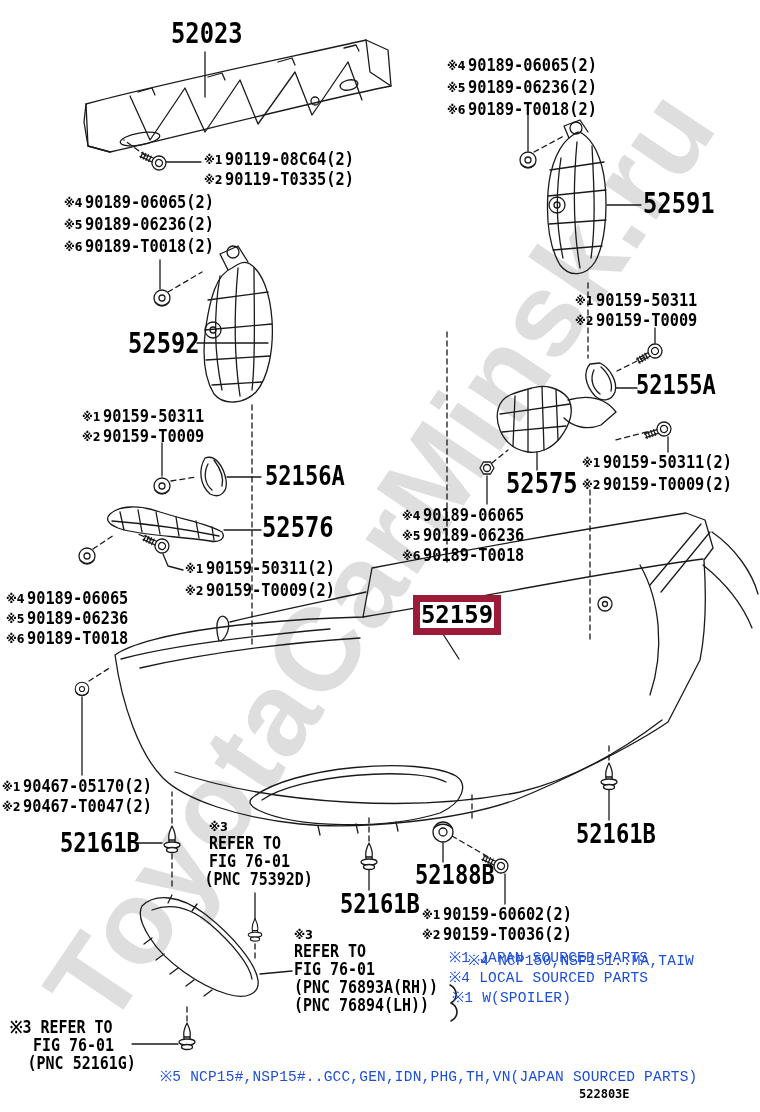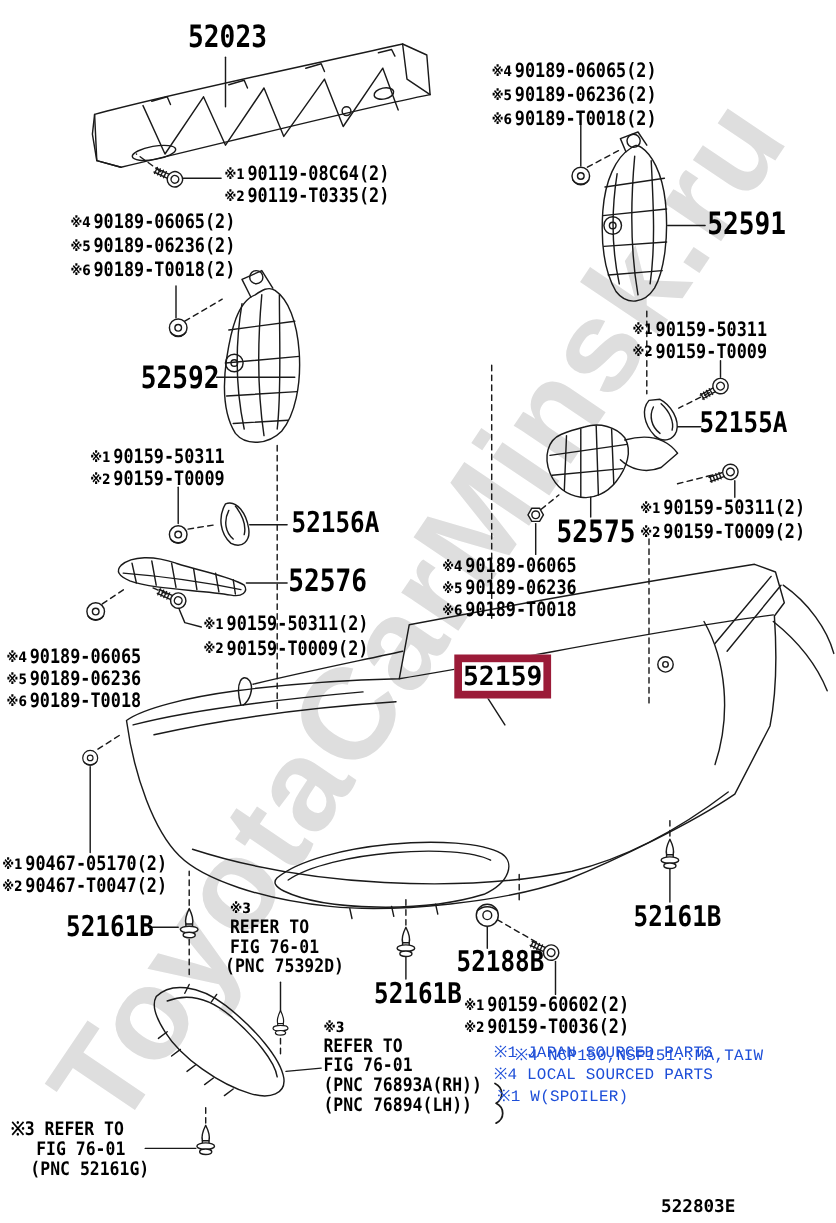--- a/index.html
+++ b/index.html
@@ -17,21 +17,21 @@
   .reflabel .pre{font-family:"DejaVu Sans","Liberation Sans",sans-serif;font-size:13px;
          font-weight:bold;margin-right:3px;vertical-align:1px;}
   .note{position:absolute;font-weight:bold;font-size:17px;line-height:18px;white-space:nowrap;
          transform:scaleX(.88);transform-origin:0 0;}
   .note .small{font-family:"DejaVu Sans","Liberation Sans",sans-serif;font-size:13px;line-height:14px;}
   .plain{position:absolute;font-family:Liberation Mono, monospace;font-size:14.5px;
          line-height:1.1;white-space:nowrap;color:#1d4ed8;letter-spacing:.2px;}
   .redbox{position:absolute;left:413px;top:595px;width:88px;height:40px;box-sizing:border-box;
          border:7px solid var(--accent,#9b1b38);background:#fff;display:flex;align-items:center;
          justify-content:center;font-weight:bold;font-size:24px;z-index:3;}
-  .doccode{position:absolute;left:601px;top:1087px;font-weight:bold;font-size:16px;z-index:2;}
+  .doccode{position:absolute;left:579px;top:1087px;font-weight:bold;font-size:12px;z-index:2;}
 </style>
 </head>
 <body>
 
 <div class="stage">
 
   <div class="watermark" style="color: rgb(222, 222, 222);">ToyotaCarMinsk.ru</div>
 
   <svg class="art" width="760" height="1112" viewBox="0 0 760 1112" stroke="#1a1a1a" fill="none" stroke-width="1.3" stroke-linecap="round" stroke-linejoin="round">
     <defs>
@@ -288,20 +288,21 @@
         <div style="margin-left: 26px;">FIG 76-01</div>
         <div style="margin-left: 20px;">(PNC 52161G)</div>
       </div>
     </div>
 
   <div class="layer">
       <div class="plain" style="left: 449px; top: 951px;">※1 JAPAN SOURCED PARTS</div>
       <div class="plain" style="left: 449px; top: 971px;">※4 LOCAL SOURCED PARTS</div>
       <div class="plain" style="left: 452px; top: 991px;">※1 W(SPOILER)</div>
       <div class="plain" style="left: 452px; top: 954px; margin-left: 16px;">※4 NCP150,NSP151..MA,TAIW</div>
+      <div class="plain" style="left: 160px; top: 1070px;">※5 NCP15#,NSP15#..GCC,GEN,IDN,PHG,TH,VN(JAPAN SOURCED PARTS)</div>
     </div>
 
   <div class="redbox">
     <span>52159</span>
   </div>
 
   <div class="doccode">522803E</div>
 </div>
 
 </body></html>

